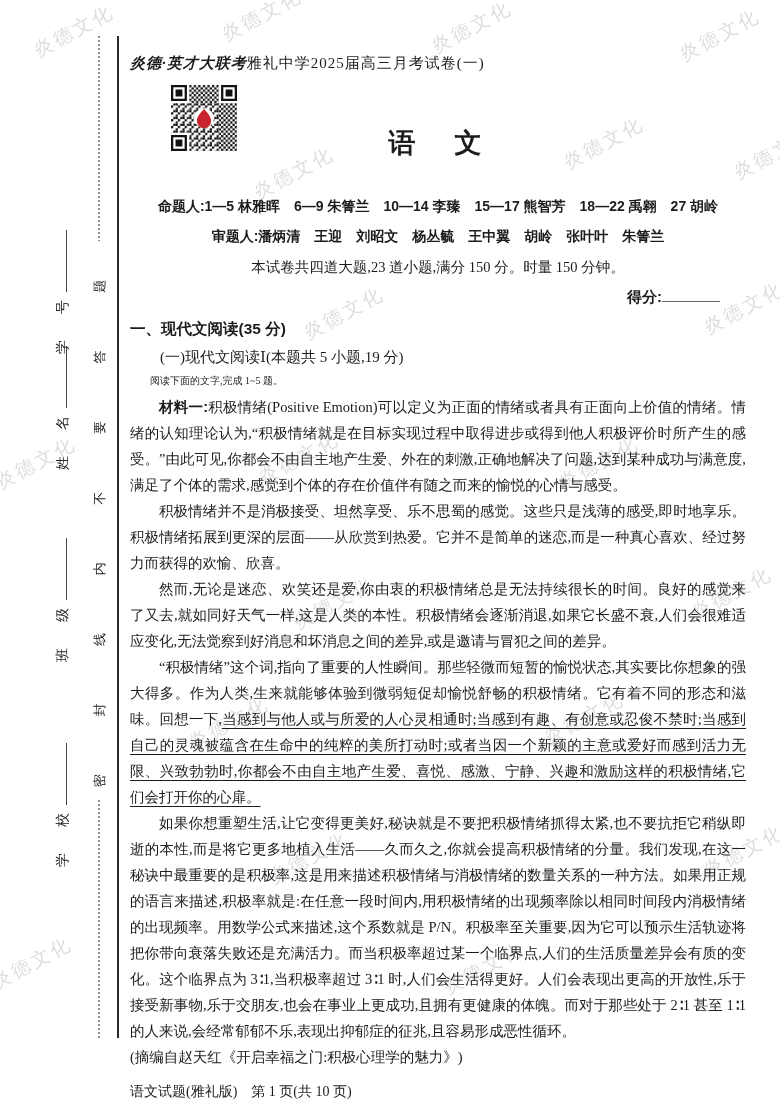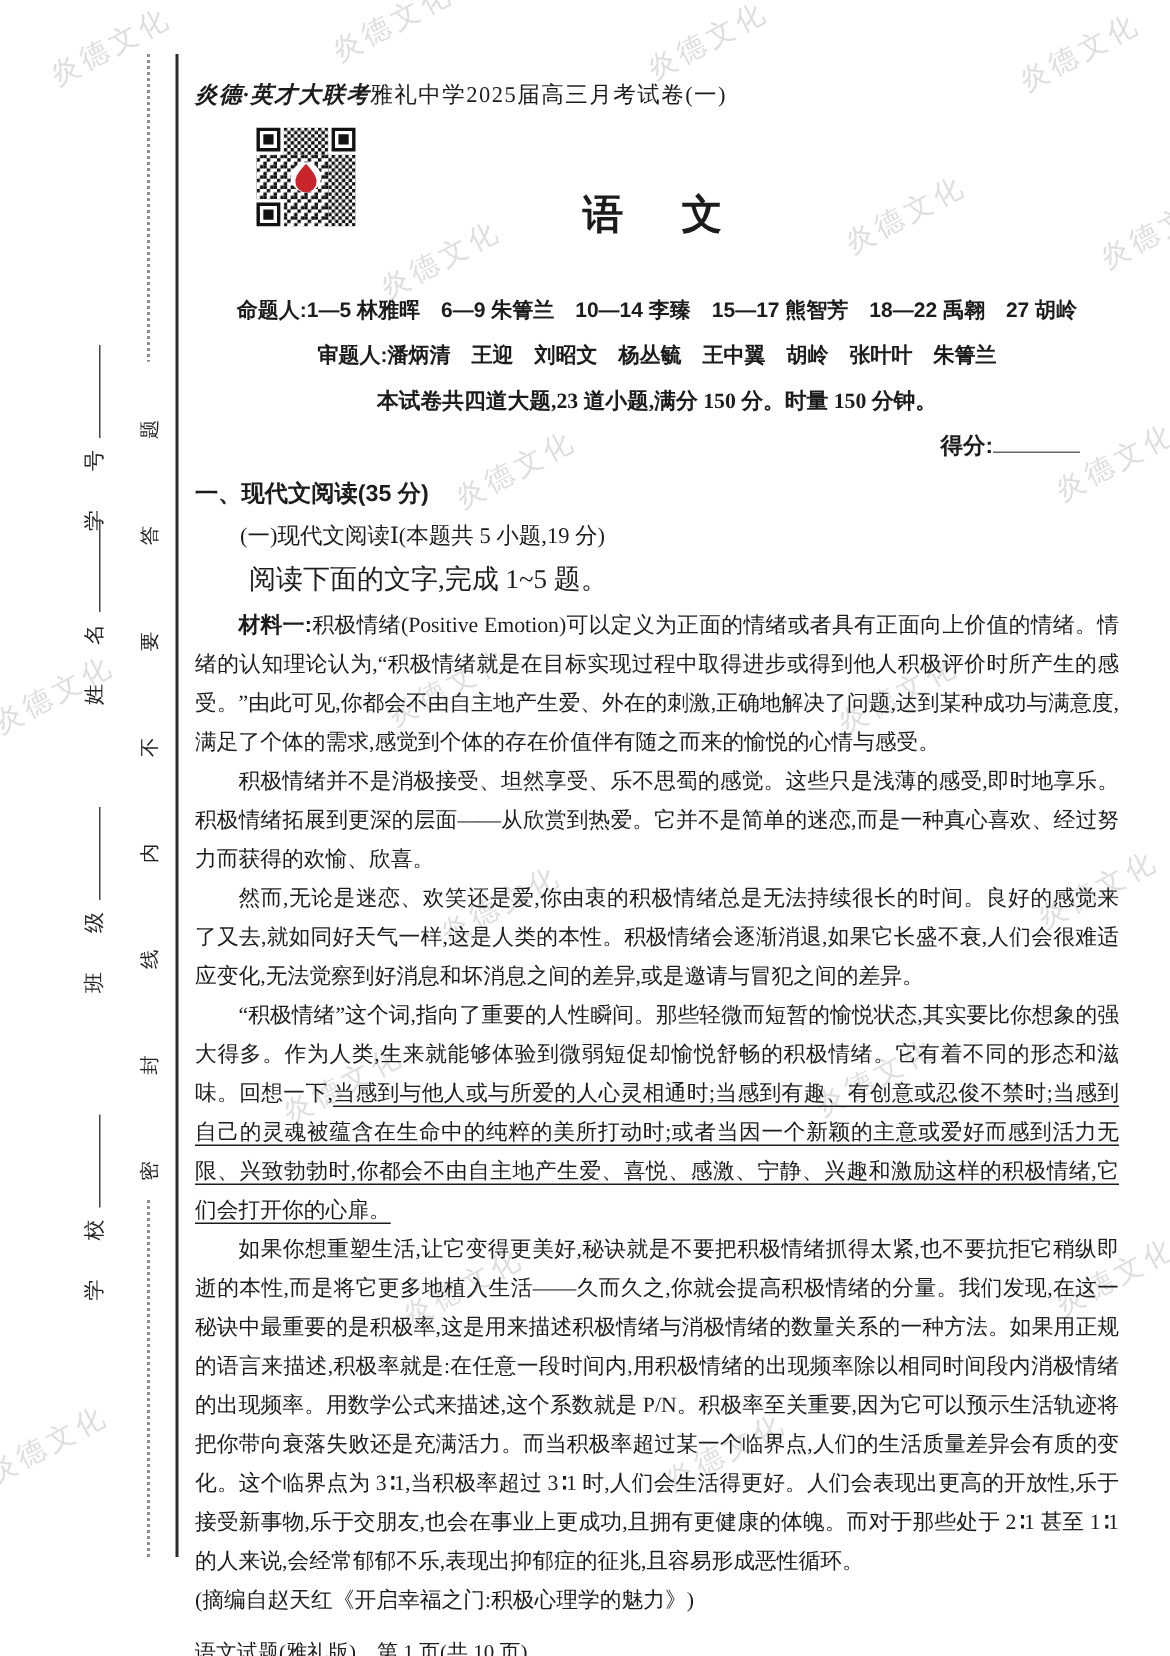--- a/index.html
+++ b/index.html
@@ -35,30 +35,30 @@
   .paper-title { font-size:15px; white-space:nowrap; letter-spacing:1px;margin-top:20px; }
   .brush { font-weight:bold; font-style:italic; }
 
   .subject-row { position:relative; height:98px; margin-top:10px; }
   .qr { position:absolute; left:40px; top:2px; width:68px; height:66px; }
   .subject { text-align:center; padding-top:42px; font-size:27px; font-weight:bold;
              letter-spacing:6px; font-family:"Liberation Sans",sans-serif; }
 
   .persons { text-align:center; font-size:14px; font-weight:bold; line-height:30px;
              margin-top:10px; white-space:nowrap; font-family:"Liberation Sans",sans-serif; }
-  .instructions { text-align:center; font-size:14.5px; margin-top:7px;font-weight:bold; }
+  .instructions { text-align:center; font-size:14.5px; margin-top:7px; }
 
   .score-row { text-align:right; margin-top:11px; padding-right:26px; font-size:15px;
                font-weight:bold; font-family:"Liberation Sans",sans-serif; }
   .score-blank { display:inline-block; width:58px; height:14px; border-bottom:1.5px solid #666; }
 
   .sec-heading { font-size:15.5px; font-weight:bold; margin-top:12px;
                  font-family:"Liberation Sans",sans-serif; }
   .sub-heading { font-size:15px; margin-top:8px; text-indent:2em; }
-  .lead        { font-size:18px; margin-top:7px; text-indent:2em; }
+  .lead        { font-size:10px; margin-top:7px; text-indent:2em; }
 
   .material { margin-top:6px; font-size:14.5px; line-height:26px; text-align:justify; }
   .material p { text-indent:2em; }
   .mat-label { font-weight:bold; font-family:"Liberation Sans",sans-serif; }
   .ul { text-decoration:underline; text-underline-offset:4px; }
 
   .attribution { text-align:left; font-size:14.5px; line-height:26px; }
   .page-footer { font-size:14px; margin-top:13px; }
 </style>
 </head>

